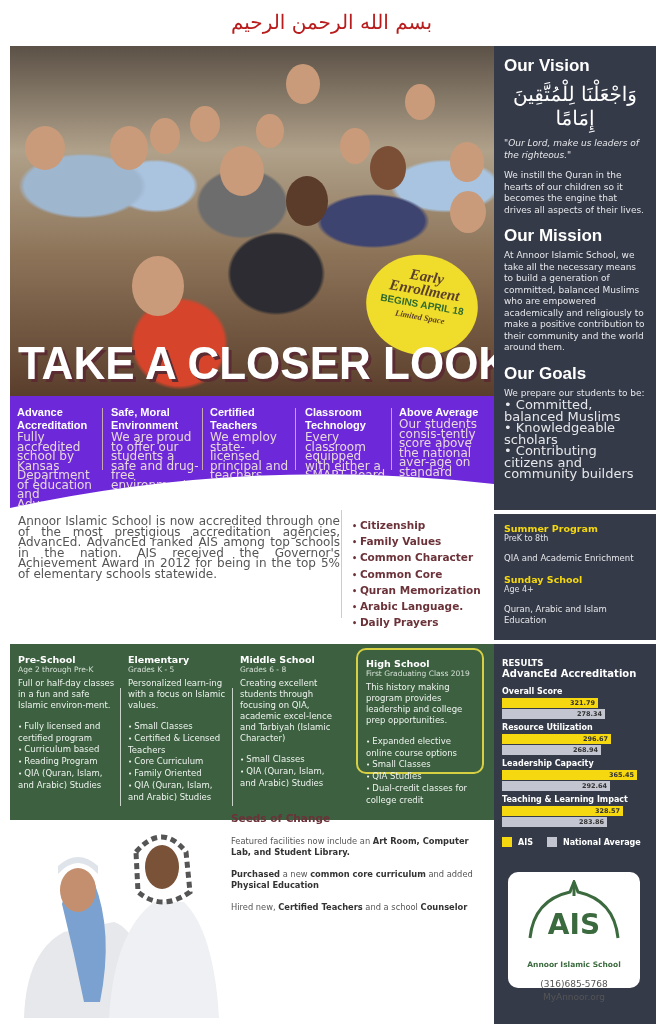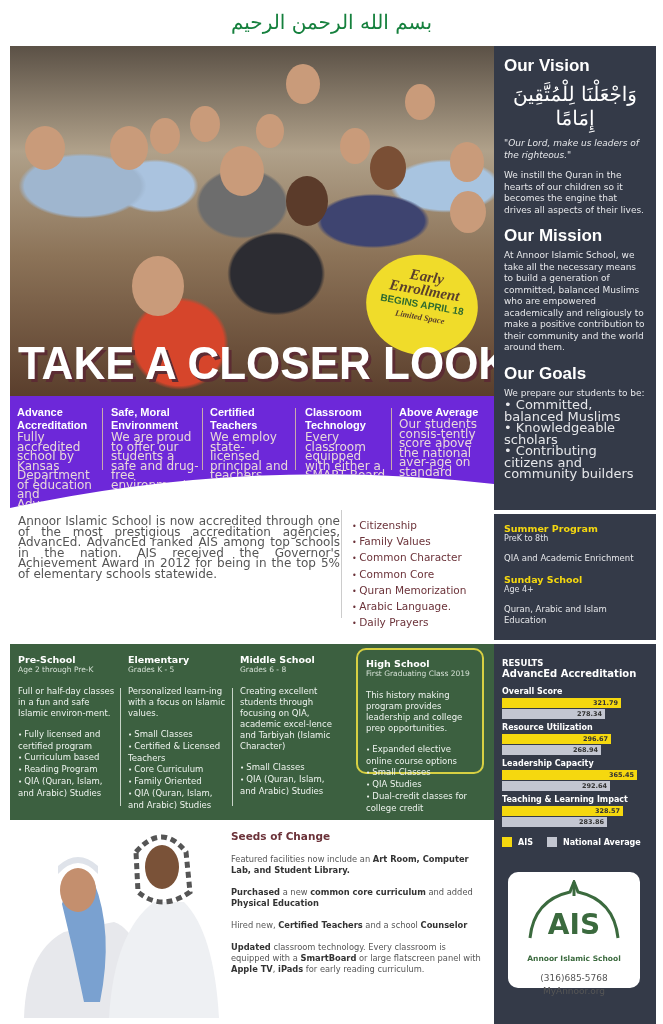--- a/index.html
+++ b/index.html
@@ -1,20 +1,20 @@
 <!DOCTYPE html>
 <html><head>
 <meta charset="utf-8">
 <style>
   * { box-sizing: border-box; margin: 0; padding: 0; }
   html, body { width: 663px; height: 1024px; background: #ffffff; overflow: hidden; }
   body { position: relative; font-family: "DejaVu Sans", "Liberation Sans", sans-serif; color: #333; }
 
   .bismillah { position: absolute; left: 0; top: 0; width: 663px; height: 44px; display: flex; align-items: center; justify-content: center; }
-  .bismillah span { font-family: "DejaVu Serif", serif; font-size: 20px; color: #15803d; letter-spacing: 1px; }
+  .bismillah span { font-family: "DejaVu Serif", serif; font-size: 20px; color: #b91c1c; letter-spacing: 1px; }
 
   
   .dark { background: #343a48; color: #fff; }
   .vision-col { position: absolute; left: 494px; top: 46px; width: 162px; height: 464px; padding: 10px 10px; }
   .vision-col h2 { font-family: "Liberation Sans", sans-serif; font-size: 17px; font-weight: bold; color: #fff; margin-bottom: 4px; }
   .vision-col .arabic { font-family: "DejaVu Serif", serif; font-size: 20px; text-align: center; color: #fff; margin: 6px 0 8px; direction: rtl; }
   .vision-col p { font-size: 9px; line-height: 11.5px; color: #e6e7ea; margin-bottom: 9px; }
   .vision-col p.quote { font-style: italic; }
   .vision-col ul { list-style: none; font-size: 13px; line-height: 11.5px; color: #e6e7ea; }
   .vision-col ul li::before { content: "• "; }
@@ -29,21 +29,21 @@
   .results-col .r2 { font-size: 10px; font-weight: bold; color: #fff; margin-bottom: 8px; }
   .metric { margin-bottom: 4px; }
   .metric .lbl { font-size: 8px; font-weight: bold; color: #fff; margin-bottom: 2px; }
   .bar { height: 10px; position: relative; font-size: 6.5px; font-weight: bold; text-align: right; padding-right: 3px; line-height: 10px; color: #333; }
   .bar.ais { background: #f5d80f; }
   .bar.nat { background: #c3c6d1; margin-top: 1px; }
   .legend { display: flex; align-items: center; gap: 6px; margin-top: 10px; font-size: 8px; font-weight: bold; color: #fff; }
   .legend .sw { width: 10px; height: 10px; display: inline-block; }
   .logo-box { position: absolute; left: 14px; top: 228px; width: 132px; height: 116px; background: #fff; border-radius: 10px; text-align: center; padding-top: 8px; }
   .logo-box svg { display: block; margin: 0 auto; }
-  .logo-box .name { font-size: 7.5px; font-weight: bold; color: #3b6a3e; margin-top: 14px; }
+  .logo-box .name { font-size: 7.5px; font-weight: bold; color: #3b6a3e; margin-top: 20px; }
   .logo-box .phone, .logo-box .web { font-size: 9px; color: #555; margin-top: 3px; }
   .logo-box .phone { margin-top: 10px; }
 
   
   .photo { position: absolute; left: 10px; top: 46px; width: 484px; height: 350px; overflow: hidden;
     background:
       radial-gradient(ellipse at 15% 40%, #9fb6cf 0 10%, transparent 11%),
       radial-gradient(ellipse at 48% 45%, #6d6d6d 0 12%, transparent 13%),
       radial-gradient(ellipse at 55% 65%, #2c2c32 0 12%, transparent 13%),
       radial-gradient(ellipse at 35% 85%, #d6452b 0 10%, transparent 11%),
@@ -65,37 +65,37 @@
   .feat .ft { font-family: "Liberation Sans", sans-serif; font-weight: bold; font-size: 11px; line-height: 13px; }
   .feat .fd { font-size: 12px; line-height: 9.5px; color: #e8d8da; margin-top: 1px; }
   .feat-sep { position: absolute; top: 12px; width: 1px; height: 62px; background: #c9a9ad; }
 
   
   .ranked { position: absolute; left: 18px; top: 508px; width: 322px; }
   .ranked h1 { font-family: "Liberation Serif", serif; font-style: italic; font-weight: bold; font-size: 26px; line-height: 26px; color: #3e6b40; text-align: right; }
   .ranked p { font-size: 12px; line-height: 10.5px; color: #555; text-align: justify; margin-top: 8px; }
   .values-sep { position: absolute; left: 341px; top: 510px; width: 1px; height: 108px; background: #ccc; }
   .values { position: absolute; left: 352px; top: 518px; list-style: none; }
-  .values li { font-size: 10.5px; font-weight: normal; color: #6b3239; line-height: 14.2px; }
+  .values li { font-size: 10.5px; font-weight: bold; color: #6b3239; line-height: 14.2px; }
   .values li::before { content: "• "; font-size: 8px; }
 
   
   .programs { position: absolute; left: 10px; top: 644px; width: 484px; height: 176px; background: #3c6040; color: #fff; }
   .prog { position: absolute; top: 10px; }
   .prog .pt { font-weight: bold; font-size: 9.5px; }
-  .prog .ps { font-size: 7.5px; color: #d5e0d5; margin-bottom: 12px; }
+  .prog .ps { font-size: 7.5px; color: #d5e0d5; margin-bottom: 4px; }
   .prog .pd { font-size: 8.5px; line-height: 11px; color: #eef3ee; margin-bottom: 10px; }
   .prog ul { list-style: none; font-size: 8.5px; line-height: 11px; color: #eef3ee; }
   .prog ul li::before { content: "• "; font-size: 7px; }
   .prog-sep { position: absolute; top: 44px; width: 1px; height: 118px; background: #c8d4c8; }
   .prog.hs { border: 2px solid #d7d043; border-radius: 10px; padding: 8px 8px; top: 4px; height: 126px; }
 
   
   .students { position: absolute; left: 14px; top: 822px; width: 210px; height: 196px; }
-  .seeds { position: absolute; left: 231px; top: 830px; width: 250px; }
+  .seeds { position: absolute; left: 231px; top: 812px; width: 250px; }
   .seeds h3 { font-size: 10.5px; font-weight: bold; color: #6b3239; margin-bottom: 12px; }
   .seeds p { font-size: 8.3px; line-height: 11px; color: #555; margin-bottom: 11px; }
   .seeds b { color: #333; }
 </style>
 </head>
 <body>
 
 <div class="bismillah">
   <span>بسم الله الرحمن الرحيم</span>
 </div>
@@ -239,21 +239,21 @@
     </ul>
   </div>
 </div>
 
 <div class="dark results-col">
   <div class="r1">RESULTS</div>
   <div class="r2">AdvancEd Accreditation</div>
   <div id="metrics">
       <div class="metric">
         <div class="lbl">Overall Score</div>
-        <div class="bar ais" style="width: 119px;">321.79</div>
+        <div class="bar ais" style="width: 96px;">321.79</div>
         <div class="bar nat" style="width: 103px;">278.34</div>
       </div>
       <div class="metric">
         <div class="lbl">Resource Utilization</div>
         <div class="bar ais" style="width: 109px;">296.67</div>
         <div class="bar nat" style="width: 99px;">268.94</div>
       </div>
       <div class="metric">
         <div class="lbl">Leadership Capacity</div>
         <div class="bar ais" style="width: 135px;">365.45</div>
@@ -291,14 +291,13 @@
   <path d="M44 52 Q64 30 84 52 L84 44 Q64 26 44 44Z" fill="#dfe3ea"></path>
   <ellipse cx="148" cy="45" rx="17" ry="22" fill="#7a5238"></ellipse>
   <path d="M122 30 Q148 0 172 30 L176 70 Q148 90 124 70 Z" fill="none" stroke="#555" stroke-width="5" stroke-dasharray="6 4"></path>
 </svg>
 
 <div class="seeds">
   <h3>Seeds of Change</h3>
   <p><span>Featured facilities now include an </span><b>Art Room, Computer Lab, and Student Library.</b></p>
   <p><b>Purchased</b><span> a new </span><b>common core curriculum</b><span> and added </span><b>Physical Education</b></p>
   <p><span>Hired new, </span><b>Certified Teachers</b><span> and a school </span><b>Counselor</b></p>
-  <p><b>Updated</b><span> classroom technology. Every classroom is equipped with a </span><b>SmartBoard</b><span> or large flatscreen panel with </span><b>Apple TV</b><span>, </span><b>iPads</b><span> for early reading curriculum.</span></p>
 </div>
 
 </body></html>

